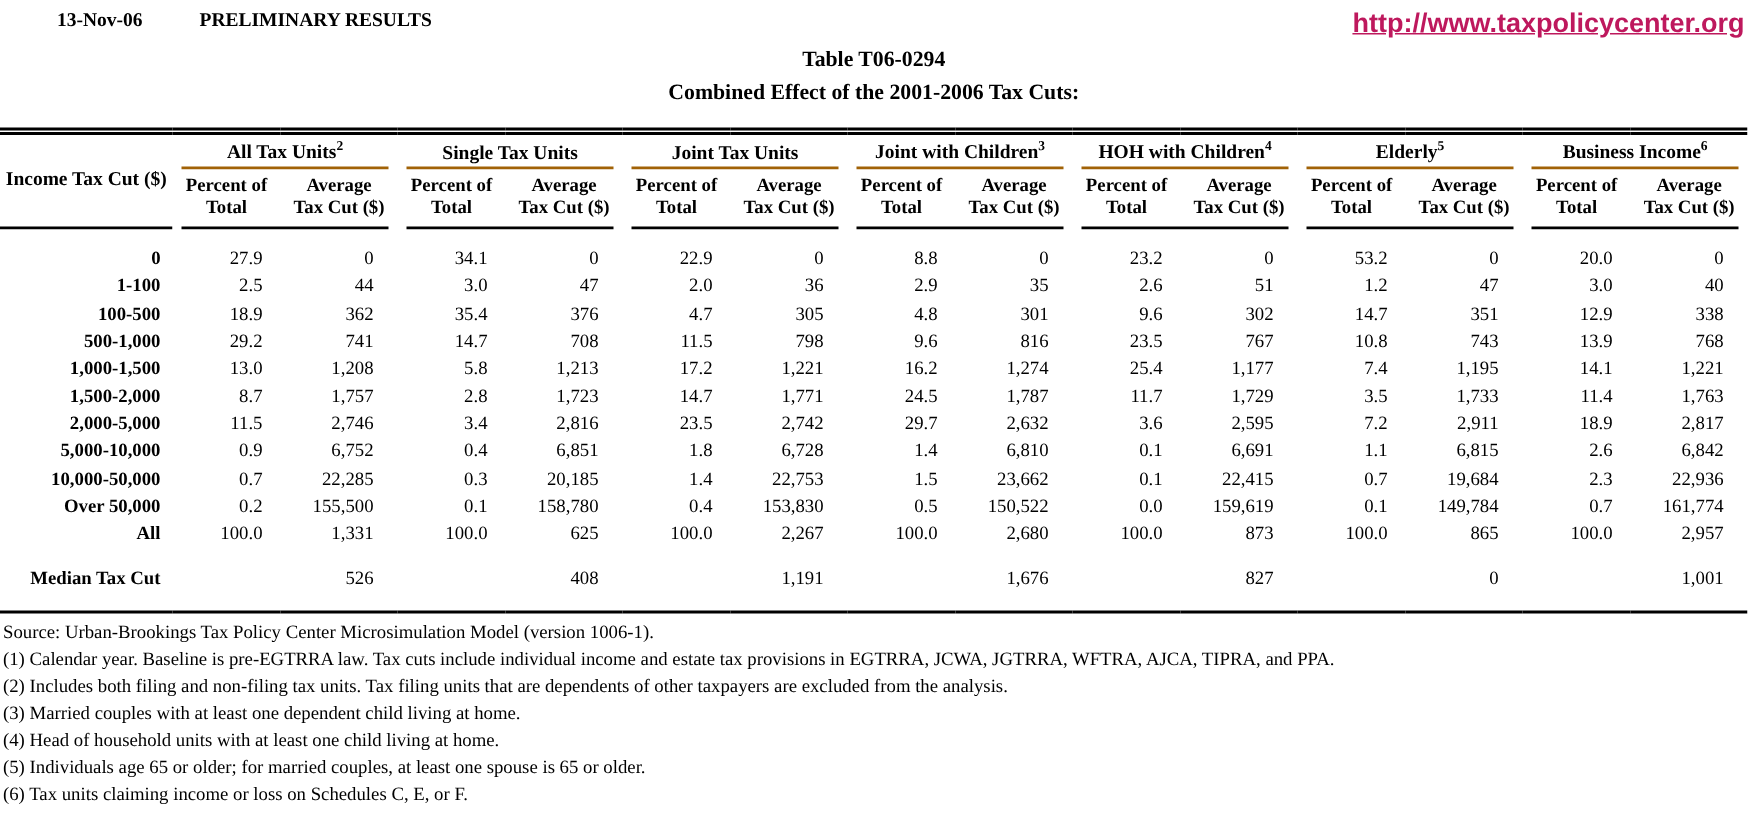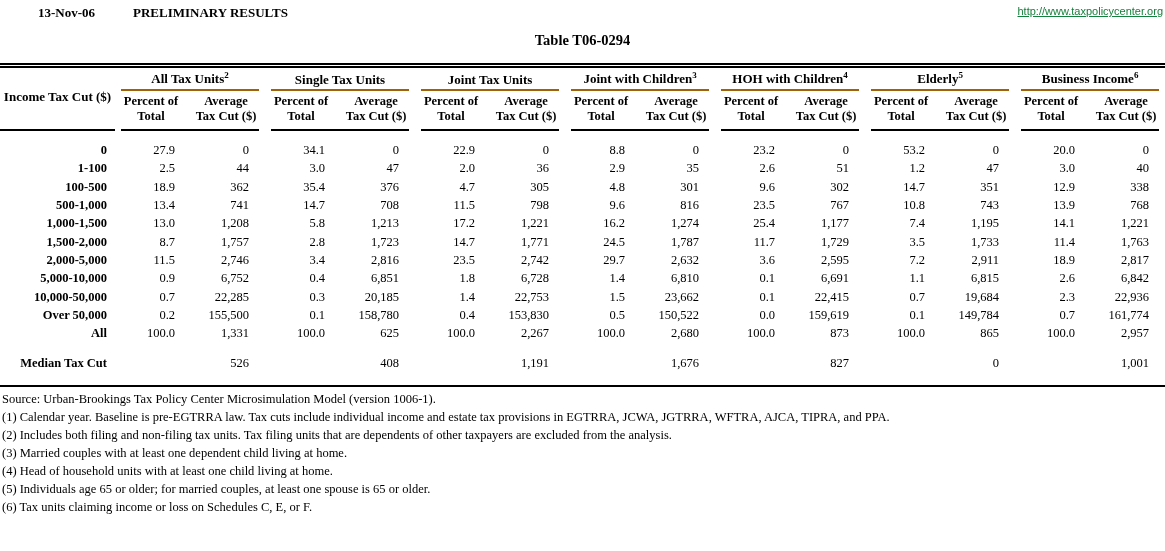--- a/index.html
+++ b/index.html
@@ -5,21 +5,21 @@
   html,body{margin:0;padding:0;}
   body{
     width:1165px;height:551px;overflow:hidden;background:#ffffff;color:#000;
     font-family:"Liberation Serif",serif;
   }
   .topbar{position:relative;height:16px;margin-top:5px;text-align:center;}
   .topbar .date{position:absolute;left:38px;top:0;font-weight:bold;font-size:13px;}
   .topbar .status{position:absolute;left:133px;top:0;font-weight:bold;font-size:13px;}
   .topbar .url{
     position:absolute;right:2px;top:0;font-family:"Liberation Sans",sans-serif;
-    font-size:11px;color:#15803d;text-decoration:underline;cursor:pointer;
+    font-size:18px;color:#be185d;text-decoration:underline;cursor:pointer;font-weight:bold;
   }
   .titleblock{text-align:center;margin-top:8px;font-weight:bold;}
   .titleblock div{font-size:14.5px;line-height:22px;}
   sup{font-size:9px;}
 
   table{
     width:1165px;border-collapse:collapse;table-layout:fixed;
     margin-top:12px;border-top:5px double #000;
   }
   th,td{padding:0;font-size:12.5px;overflow:hidden;white-space:nowrap;}
@@ -61,20 +61,21 @@
 <body>
 
 <div class="topbar">
   <span class="date">13-Nov-06</span>
   <span class="status">PRELIMINARY RESULTS</span>
   <a class="url">http://www.taxpolicycenter.org</a>
 </div>
 
 <div class="titleblock">
   <div>Table T06-0294</div>
+  <div>Combined Effect of the 2001-2006 Tax Cuts:</div>
 </div>
 
 <table>
   <colgroup>
       <col class="c-lbl">
       <col class="c-pct">
       <col class="c-avg">
       <col class="c-pct">
       <col class="c-avg">
       <col class="c-pct">
@@ -220,21 +221,21 @@
         <td class="avg">301</td>
         <td class="pct">9.6</td>
         <td class="avg">302</td>
         <td class="pct">14.7</td>
         <td class="avg">351</td>
         <td class="pct">12.9</td>
         <td class="avg">338</td>
       </tr>
       <tr class="data">
         <td class="rowlabel">500-1,000</td>
-        <td class="pct">13.4</td>
+        <td class="pct">29.2</td>
         <td class="avg">741</td>
         <td class="pct">14.7</td>
         <td class="avg">708</td>
         <td class="pct">11.5</td>
         <td class="avg">798</td>
         <td class="pct">9.6</td>
         <td class="avg">816</td>
         <td class="pct">23.5</td>
         <td class="avg">767</td>
         <td class="pct">10.8</td>

